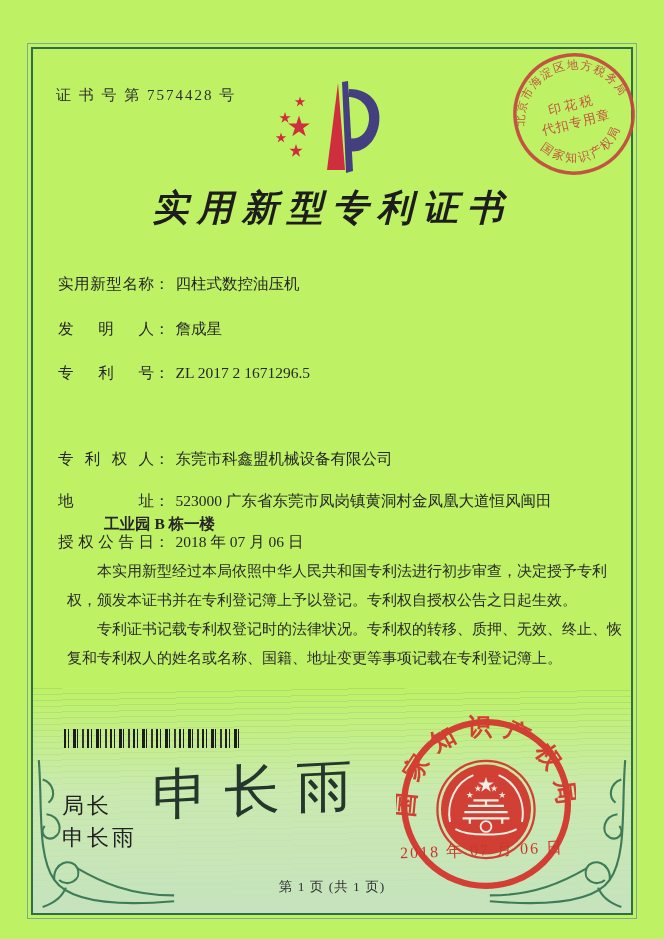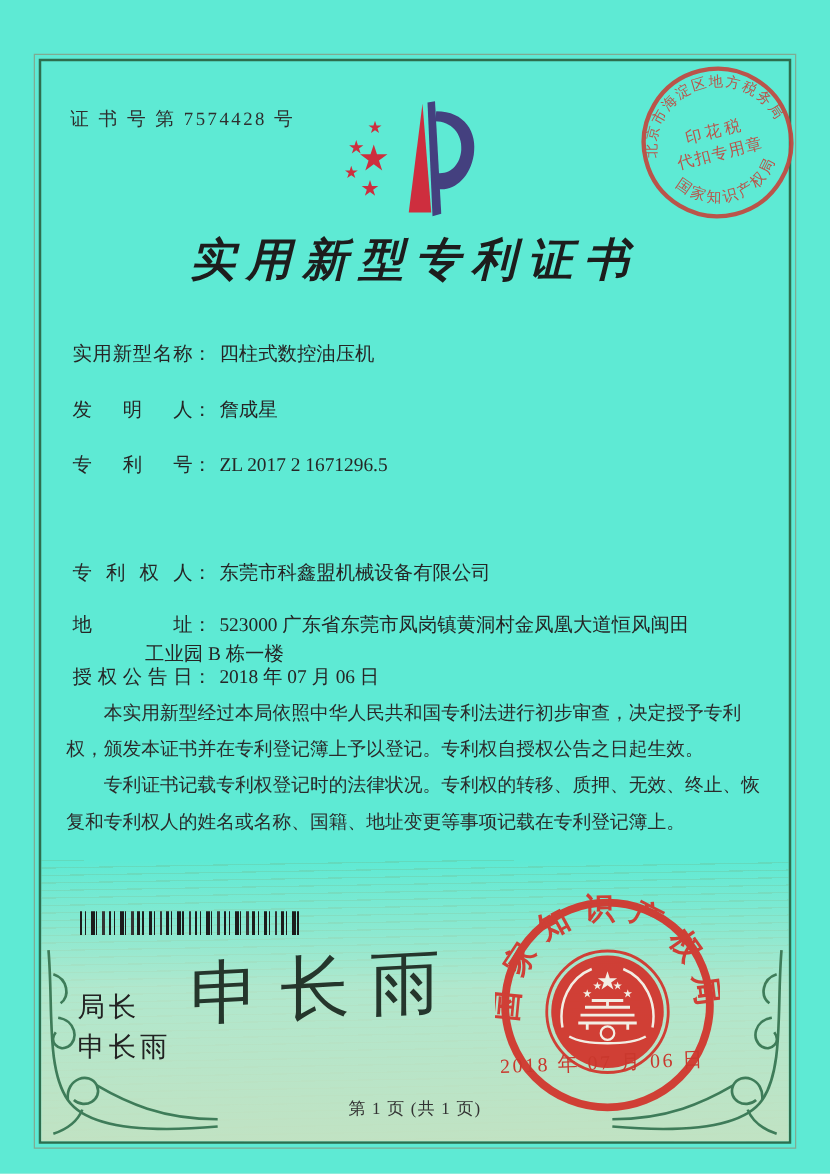--- a/index.html
+++ b/index.html
@@ -3,21 +3,21 @@
 <meta charset="utf-8">
 <style>
   html,body{margin:0;padding:0;}
   body{
     width:664px;height:939px;
     background:#f7f4ec;
     font-family:"Liberation Serif", serif;
     color:#262626;
     overflow:hidden;
   }
-  #page{position:relative;width:664px;height:939px;background:#5eead4;}
+  #page{position:relative;width:664px;height:939px;background:#bef264;}
 
   
   .frame-outer{
     position:absolute;left:27px;top:43px;right:27px;bottom:20px;
     border:1px solid #7fab92;
   }
   .frame-inner{
     position:absolute;left:31px;top:47px;right:31px;bottom:24px;
     border:2px solid #2d6e4e;
   }
@@ -43,26 +43,26 @@
     position:absolute;left:28px;right:28px;top:184px;
     text-align:center;font-size:36px;font-weight:600;
     letter-spacing:9px;color:#1d1d1d;font-style:italic;
   }
 
   
   .frow{position:absolute;left:58px;right:40px;font-size:15.5px;line-height:23px;color:#262626;}
   .flabel{display:inline-block;width:96px;text-align:justify;text-align-last:justify;vertical-align:top;}
   .fcolon{display:inline-block;vertical-align:top;}
   .fvalue{display:inline-block;margin-left:6px;vertical-align:top;}
-  .addr2{margin-left:58px;line-height:24px;}
+  .addr2{margin-left:46px;line-height:24px;font-weight:bold;}
   .grp2{position:absolute;left:287px;top:0;}
   .grp2 .flabel{width:96px;}
 
   
-  .paras{position:absolute;left:53px;top:557px;width:558px;}
+  .paras{position:absolute;left:67px;top:557px;width:558px;}
   .paras p{margin:0;text-indent:2em;font-size:15px;line-height:29px;color:#2b2b2b;}
 
   
   .barcode{
     position:absolute;left:64px;top:729px;width:177px;height:19px;
     background:
       repeating-linear-gradient(90deg,
         #1c1c1c 0 2px, transparent 2px 4px,
         #1c1c1c 4px 5px, transparent 5px 9px,
         #1c1c1c 9px 12px, transparent 12px 13px,

